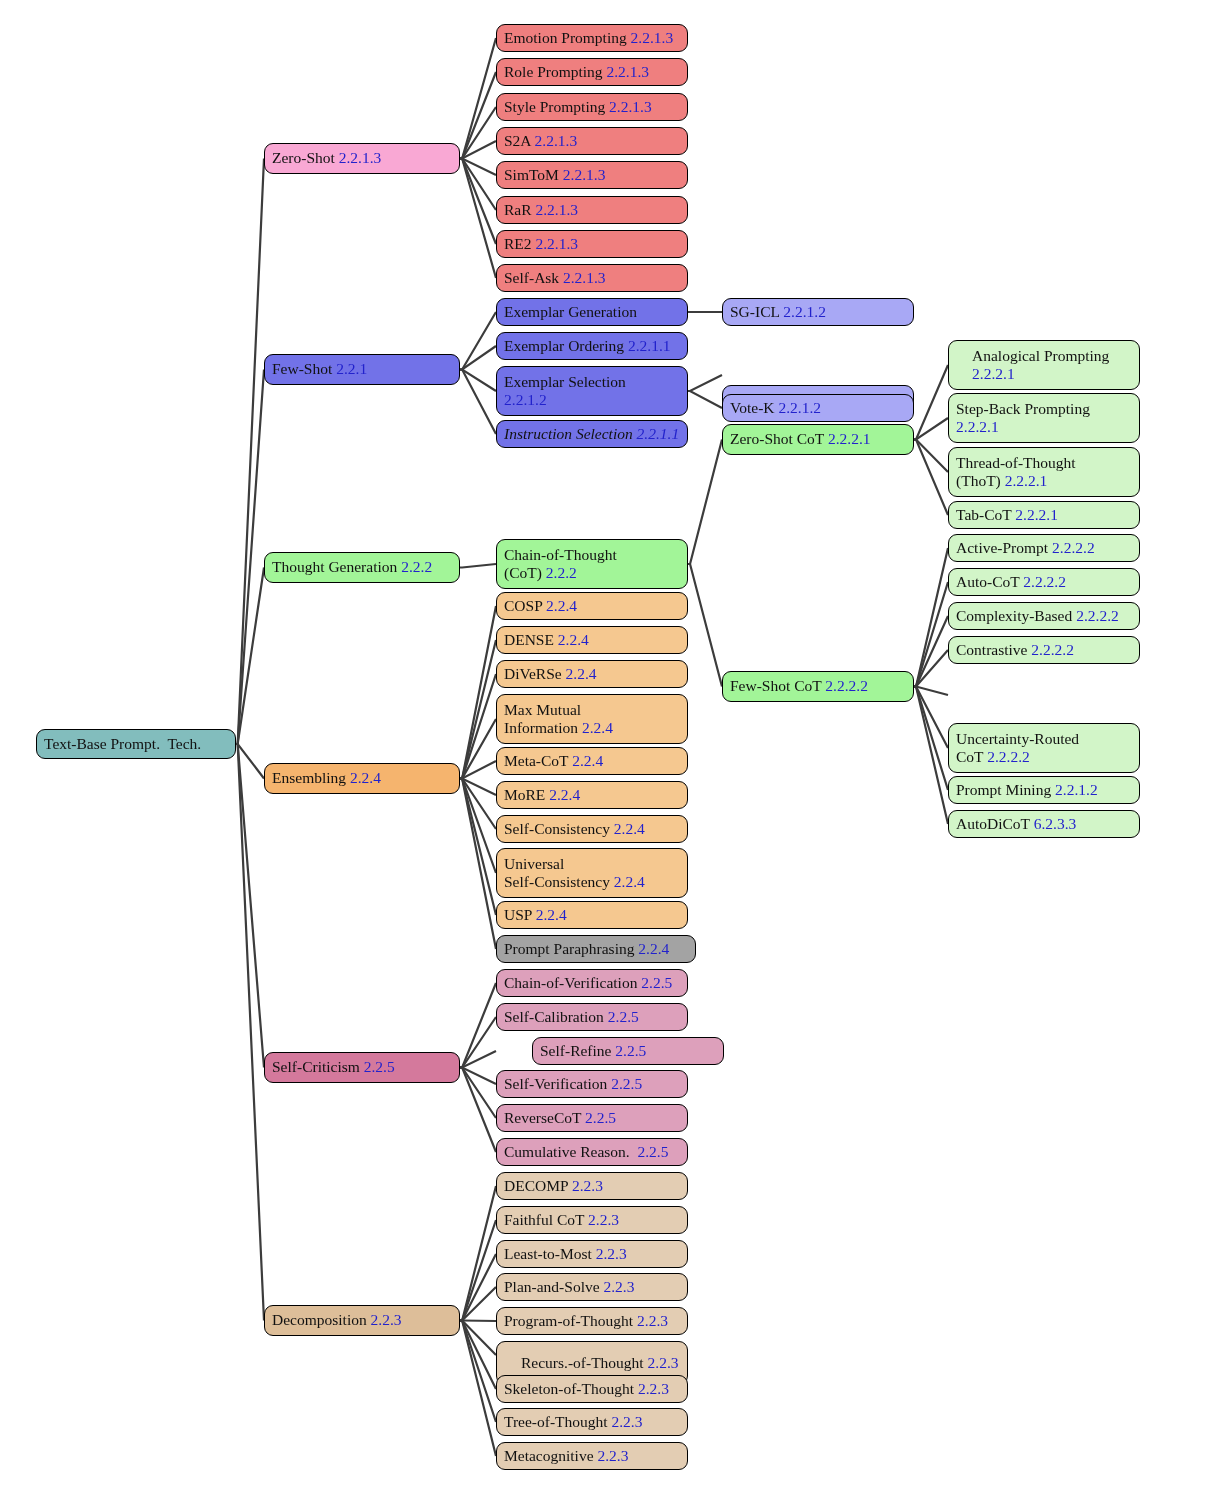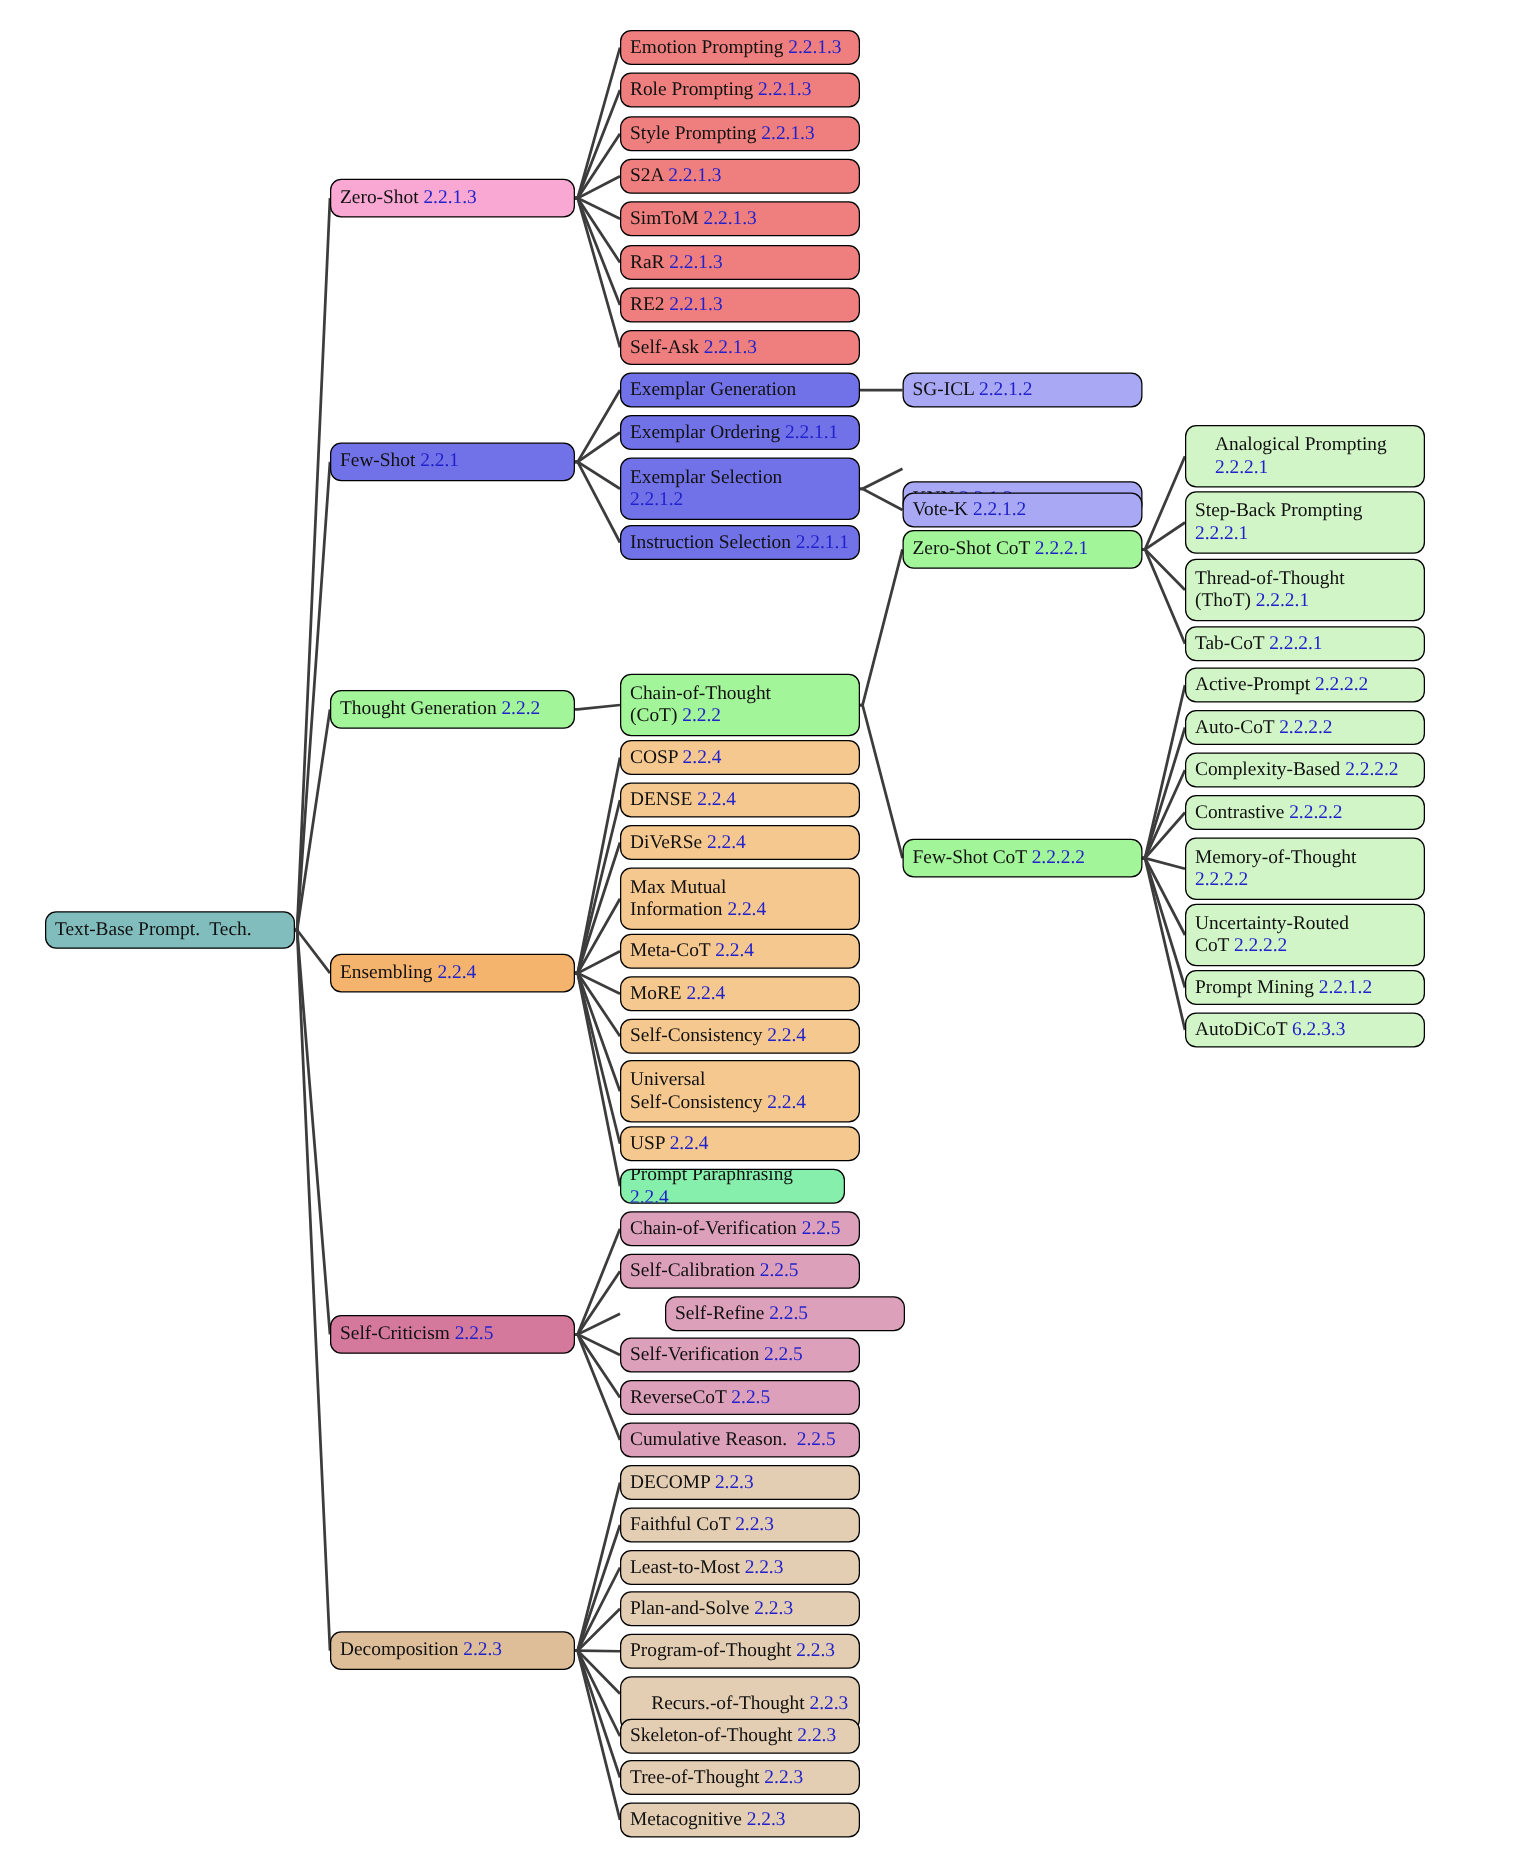--- a/index.html
+++ b/index.html
@@ -116,21 +116,21 @@
     <div class="node" style="left: 496px; top: 298px; width: 192px; height: 28px; background: rgb(114, 114, 232);">
       <span class="lbl">Exemplar Generation</span>
     </div>
     <div class="node" style="left: 496px; top: 332px; width: 192px; height: 28px; background: rgb(114, 114, 232);">
       <span class="lbl">Exemplar Ordering <span class="sec">2.2.1.1</span></span>
     </div>
     <div class="node" style="left: 496px; top: 366px; width: 192px; height: 50px; background: rgb(114, 114, 232);">
       <span class="lbl">Exemplar Selection
 <span class="sec">2.2.1.2</span></span>
     </div>
-    <div class="node" style="left: 496px; top: 420px; width: 192px; height: 28px; background: rgb(114, 114, 232);">
+    <div class="node" style="left: 496px; top: 420px; width: 192px; height: 28px; background: rgb(114, 114, 232); font-style: italic;">
       <span class="lbl">Instruction Selection <span class="sec">2.2.1.1</span></span>
     </div>
     <div class="node" style="left: 722px; top: 298px; width: 192px; height: 28px; background: rgb(168, 168, 245);">
       <span class="lbl">SG-ICL <span class="sec">2.2.1.2</span></span>
     </div>
     <div class="node" style="left: 722px; top: 361px; width: 192px; height: 28px; background: rgb(168, 168, 245); margin-top: 24px;">
       <span class="lbl">KNN <span class="sec">2.2.1.2</span></span>
     </div>
     <div class="node" style="left: 722px; top: 394px; width: 192px; height: 28px; background: rgb(168, 168, 245);">
       <span class="lbl">Vote-K <span class="sec">2.2.1.2</span></span>
@@ -168,24 +168,20 @@
     </div>
     <div class="node" style="left: 948px; top: 568px; width: 192px; height: 28px; background: rgb(210, 245, 200);">
       <span class="lbl">Auto-CoT <span class="sec">2.2.2.2</span></span>
     </div>
     <div class="node" style="left: 948px; top: 602px; width: 192px; height: 28px; background: rgb(210, 245, 200);">
       <span class="lbl">Complexity-Based <span class="sec">2.2.2.2</span></span>
     </div>
     <div class="node" style="left: 948px; top: 636px; width: 192px; height: 28px; background: rgb(210, 245, 200);">
       <span class="lbl">Contrastive <span class="sec">2.2.2.2</span></span>
     </div>
-    <div class="node" style="left: 948px; top: 670px; width: 192px; height: 50px; background: rgb(210, 245, 200);">
-      <span class="lbl">Memory-of-Thought
-<span class="sec">2.2.2.2</span></span>
-    </div>
     <div class="node" style="left: 948px; top: 723px; width: 192px; height: 50px; background: rgb(210, 245, 200);">
       <span class="lbl">Uncertainty-Routed
 CoT <span class="sec">2.2.2.2</span></span>
     </div>
     <div class="node" style="left: 948px; top: 776px; width: 192px; height: 28px; background: rgb(210, 245, 200);">
       <span class="lbl">Prompt Mining <span class="sec">2.2.1.2</span></span>
     </div>
     <div class="node" style="left: 948px; top: 810px; width: 192px; height: 28px; background: rgb(210, 245, 200);">
       <span class="lbl">AutoDiCoT <span class="sec">6.2.3.3</span></span>
     </div>
@@ -214,21 +210,21 @@
     <div class="node" style="left: 496px; top: 815px; width: 192px; height: 28px; background: rgb(245, 200, 144);">
       <span class="lbl">Self-Consistency <span class="sec">2.2.4</span></span>
     </div>
     <div class="node" style="left: 496px; top: 848px; width: 192px; height: 50px; background: rgb(245, 200, 144);">
       <span class="lbl">Universal
 Self-Consistency <span class="sec">2.2.4</span></span>
     </div>
     <div class="node" style="left: 496px; top: 901px; width: 192px; height: 28px; background: rgb(245, 200, 144);">
       <span class="lbl">USP <span class="sec">2.2.4</span></span>
     </div>
-    <div class="node" style="left: 496px; top: 935px; width: 180px; height: 28px; background: #86efac;">
+    <div class="node" style="left: 496px; top: 935px; width: 200px; height: 28px; background: #a3a3a3;">
       <span class="lbl">Prompt Paraphrasing <span class="sec">2.2.4</span></span>
     </div>
     <div class="node" style="left: 264px; top: 1052px; width: 196px; height: 31px; background: rgb(212, 121, 156);">
       <span class="lbl">Self-Criticism <span class="sec">2.2.5</span></span>
     </div>
     <div class="node" style="left: 496px; top: 969px; width: 192px; height: 28px; background: rgb(221, 160, 187);">
       <span class="lbl">Chain-of-Verification <span class="sec">2.2.5</span></span>
     </div>
     <div class="node" style="left: 496px; top: 1003px; width: 192px; height: 28px; background: rgb(221, 160, 187);">
       <span class="lbl">Self-Calibration <span class="sec">2.2.5</span></span>

